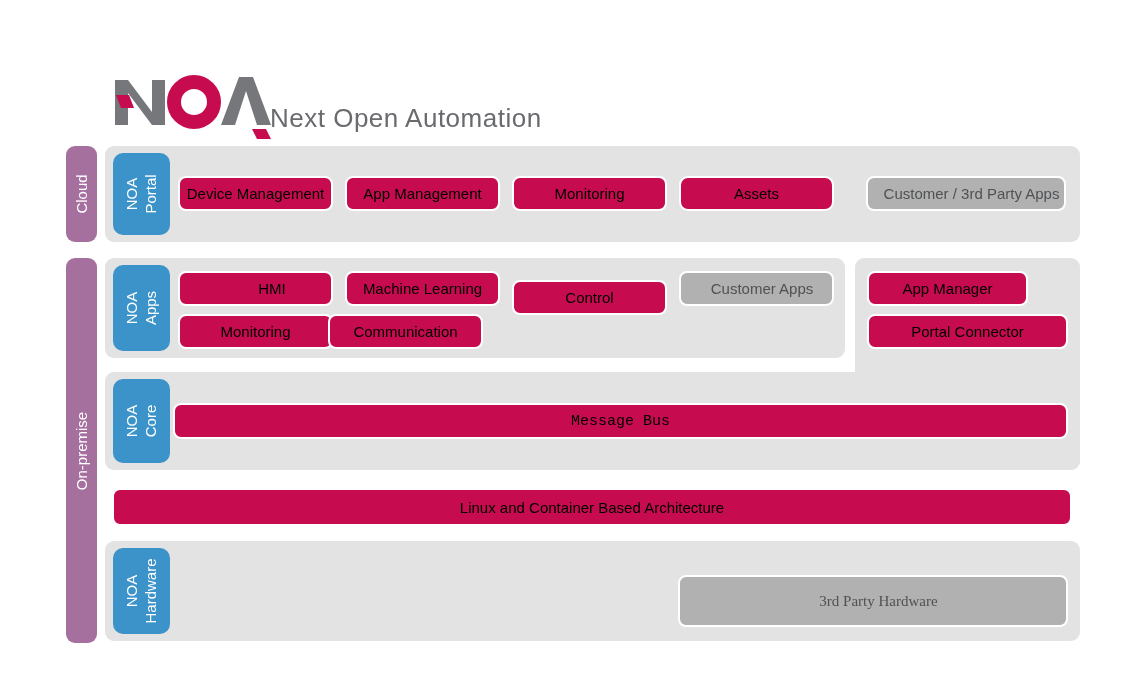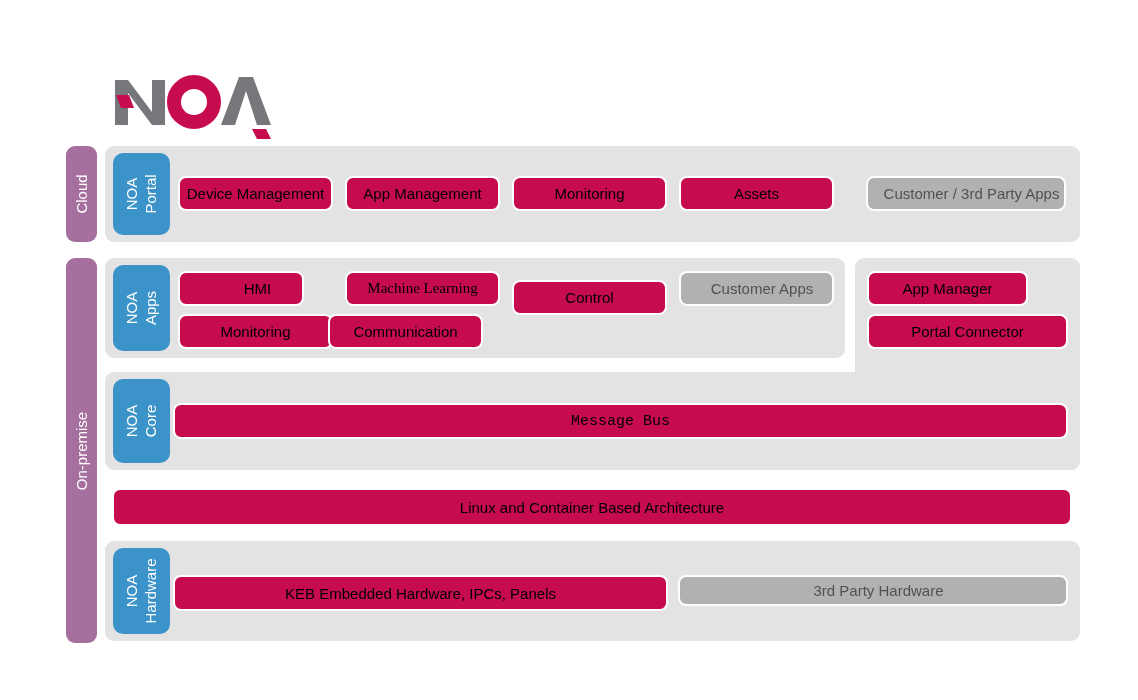--- a/index.html
+++ b/index.html
@@ -77,50 +77,51 @@
 
 <div class="canvas">
 
   <svg class="logo-svg" width="160" height="66" viewBox="0 0 160 66">
     <polygon fill="#76777a" points="2,6 15,6 39,38 39,6 52,6 52,51 39,51 15,19 15,51 2,51"></polygon>
     <polygon fill="#c60b4e" points="3,21 16,21 21,34 8,34"></polygon>
     <circle cx="81" cy="28" r="20" fill="none" stroke="#c60b4e" stroke-width="14"></circle>
     <polygon fill="#76777a" points="108,51 126,3 140,3 158,51 144,51 133,17 122,51"></polygon>
     <polygon fill="#c60b4e" points="139,55 153,55 158,65 144,65"></polygon>
   </svg>
+  <div class="tagline">Next Open Automation</div>
 
   <div class="side-label" style="left:66px; top:146px; width:31px; height:96px;">
     <div class="vtext">Cloud</div>
   </div>
   <div class="side-label" style="left:66px; top:258px; width:31px; height:385px;">
     <div class="vtext">On-premise</div>
   </div>
 
   <div class="panel" style="left:105px; top:146px; width:975px; height:96px;"></div>
   <div class="tag" style="left:113px; top:153px; width:57px; height:82px;">
     <div class="vtext">
       <div class="line">NOA</div>
       <div class="line">Portal</div>
     </div>
   </div>
   <div class="btn" style="left:178px; top:176px; width:155px; height:35px;">Device Management</div>
   <div class="btn" style="left:345px; top:176px; width:155px; height:35px;">App Management</div>
   <div class="btn" style="left:512px; top:176px; width:155px; height:35px;">Monitoring</div>
-  <div class="btn" style="left:679px; top:176px; width:155px; height:35px;">Assets</div>
+  <div class="btn" style="left:679px; top:176px; width:155px; height:35px;border-radius:9px;">Assets</div>
   <div class="btn gray" style="left:866px; top:176px; width:200px; height:35px;">Customer / 3rd Party Apps</div>
 
   <div class="panel" style="left:105px; top:258px; width:740px; height:100px;"></div>
   <div class="tag" style="left:113px; top:265px; width:57px; height:86px;">
     <div class="vtext">
       <div class="line">NOA</div>
       <div class="line">Apps</div>
     </div>
   </div>
-  <div class="btn" style="left:178px; top:271px; width:126px; height:35px;padding-left:33px;">HMI</div>
-  <div class="btn" style="left:345px; top:271px; width:155px; height:35px;font-family:Liberation Serif, serif;">Machine Learning</div>
+  <div class="btn" style="left:178px; top:271px; width:155px; height:35px;padding-left:33px;">HMI</div>
+  <div class="btn" style="left:345px; top:271px; width:155px; height:35px;">Machine Learning</div>
   <div class="btn" style="left:512px; top:280px; width:155px; height:35px;">Control</div>
   <div class="btn gray" style="left:679px; top:271px; width:155px; height:35px;">Customer Apps</div>
   <div class="btn" style="left:178px; top:314px; width:155px; height:35px;">Monitoring</div>
   <div class="btn" style="left:328px; top:314px; width:155px; height:35px;">Communication</div>
 
   <div class="panel" style="left:855px; top:258px; width:225px; height:212px;"></div>
   <div class="btn" style="left:867px; top:271px; width:161px; height:35px;text-align:center;">App Manager</div>
   <div class="btn" style="left:867px; top:314px; width:201px; height:35px;">Portal Connector</div>
 
   <div class="panel" style="left:105px; top:372px; width:975px; height:98px;"></div>
@@ -134,16 +135,15 @@
 
   <div class="btn" style="left:112px; top:488px; width:960px; height:38px;">Linux and Container Based Architecture</div>
 
   <div class="panel" style="left:105px; top:541px; width:975px; height:100px;"></div>
   <div class="tag" style="left:113px; top:548px; width:57px; height:86px;">
     <div class="vtext">
       <div class="line">NOA</div>
       <div class="line">Hardware</div>
     </div>
   </div>
-  <div class="btn" style="left:173px; top:575px; width:495px; height:36px;">KEB Embedded Hardware, IPCs, Panels</div>
-  <div class="btn gray" style="left:678px; top:575px; width:390px; height:31px;">3rd Party Hardware</div>
+  <div class="btn gray" style="left:678px; top:575px; width:390px; height:52px;font-family:Liberation Serif, serif;">3rd Party Hardware</div>
 
 </div>
 
 </body></html>

